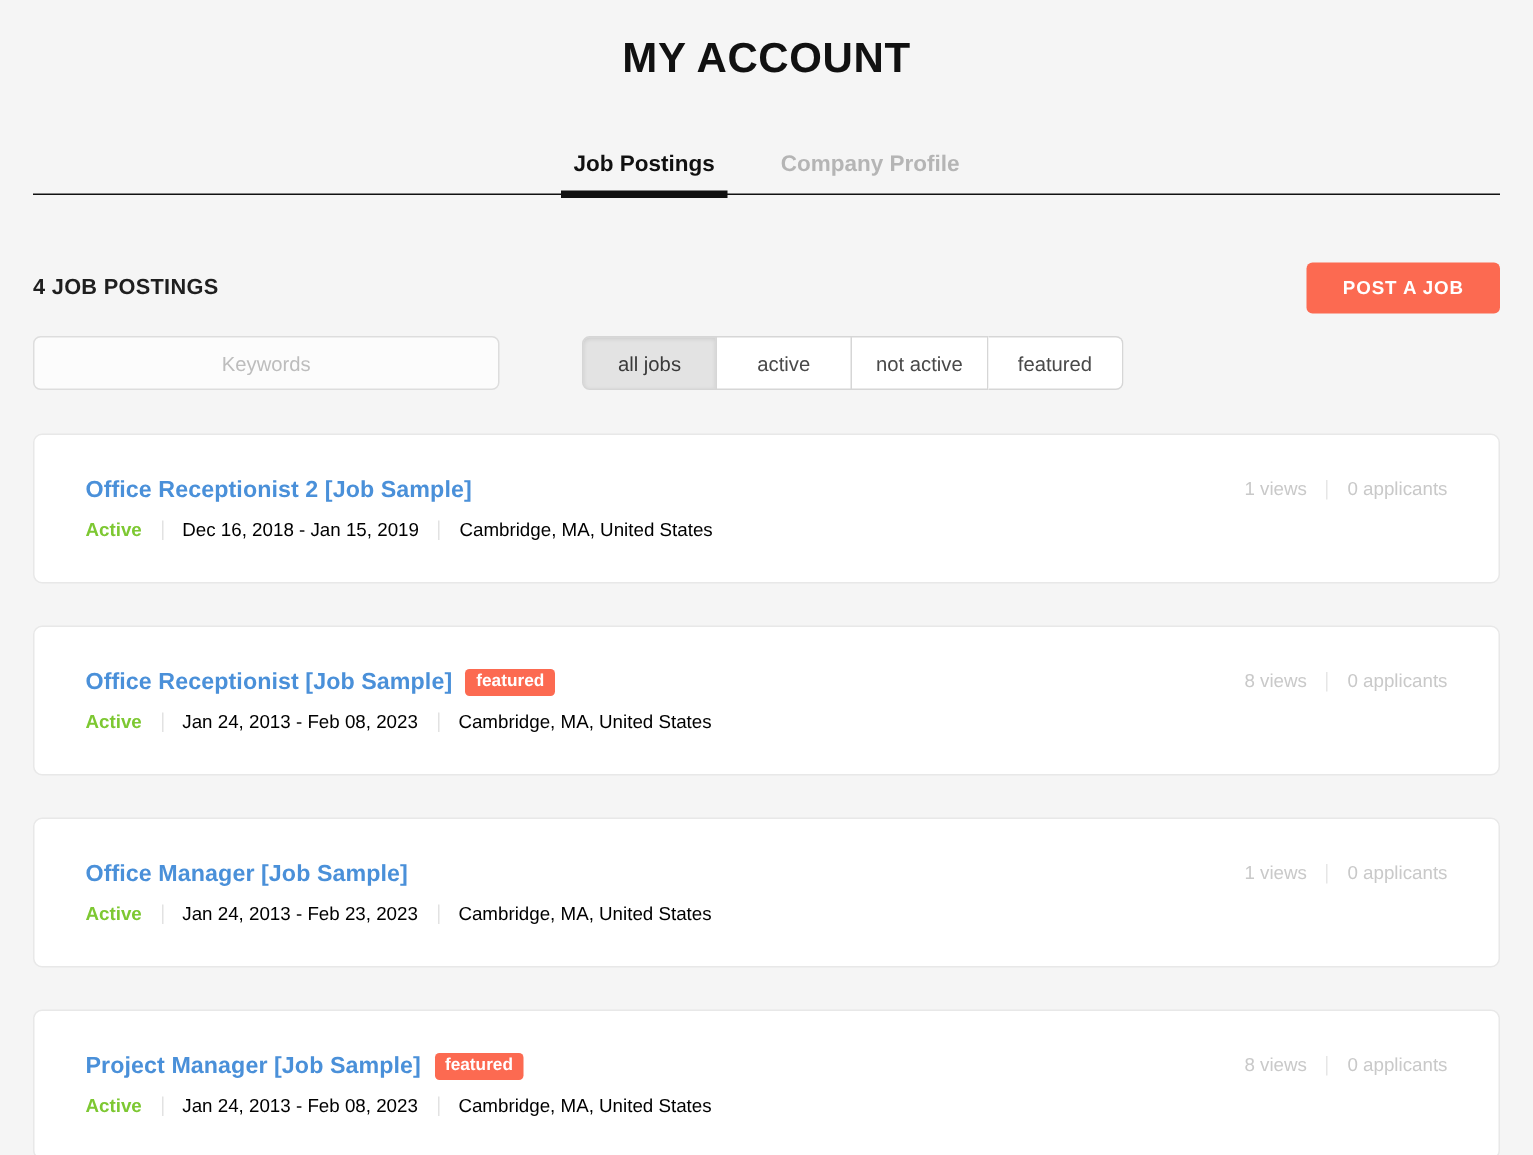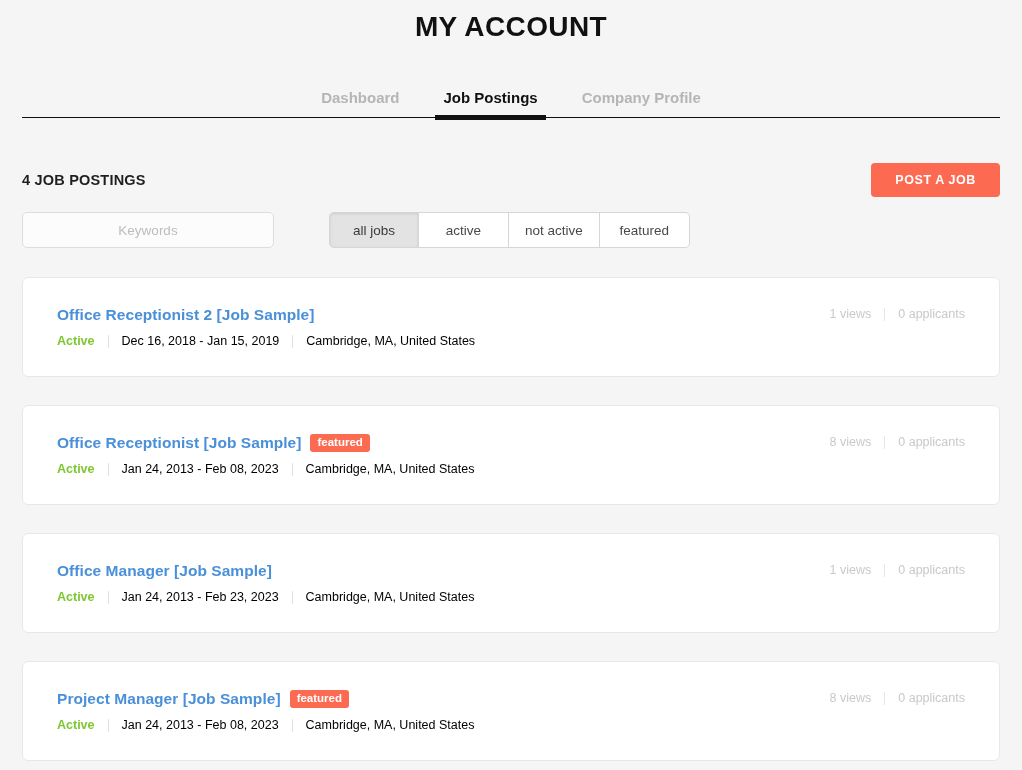--- a/index.html
+++ b/index.html
@@ -21,21 +21,21 @@
     background: #f5f5f5;
   }
 
   
   .page-title {
     text-align: center;
     font-size: 28px;
     font-weight: bold;
     letter-spacing: 0.4px;
     color: #111111;
-    padding-top: 12px;
+    padding-top: 24px;
     line-height: 30px;
   }
 
   .tabs-wrap {
     margin-top: 38px;
     padding: 0 22px;
   }
 
   .tabs {
     display: flex;
@@ -109,21 +109,21 @@
   .filter-row {
     margin-top: 16px;
     padding: 0 22px;
     display: flex;
     align-items: center;
     gap: 28px;
     height: 36px;
   }
 
   .keyword-input {
-    width: 252px;
+    width: 311px;
     height: 36px;
     border: 1px solid #dddddd;
     border-radius: 5px;
     background: #fcfcfc;
     font-family: "Liberation Sans", sans-serif;
     font-size: 13.5px;
     color: #555555;
     text-align: center;
     outline: none;
   }
@@ -264,21 +264,20 @@
 </style>
 </head>
 <body>
 
 <div class="page">
 
   <h1 class="page-title">MY ACCOUNT</h1>
 
   <div class="tabs-wrap">
     <nav class="tabs">
-        <div class="tab">Dashboard</div>
         <div class="tab active">Job Postings</div>
         <div class="tab">Company Profile</div>
       </nav>
   </div>
 
   <div class="toolbar">
     <div class="count-heading">4 JOB POSTINGS</div>
     <button class="post-job-btn">POST A JOB</button>
   </div>
 

